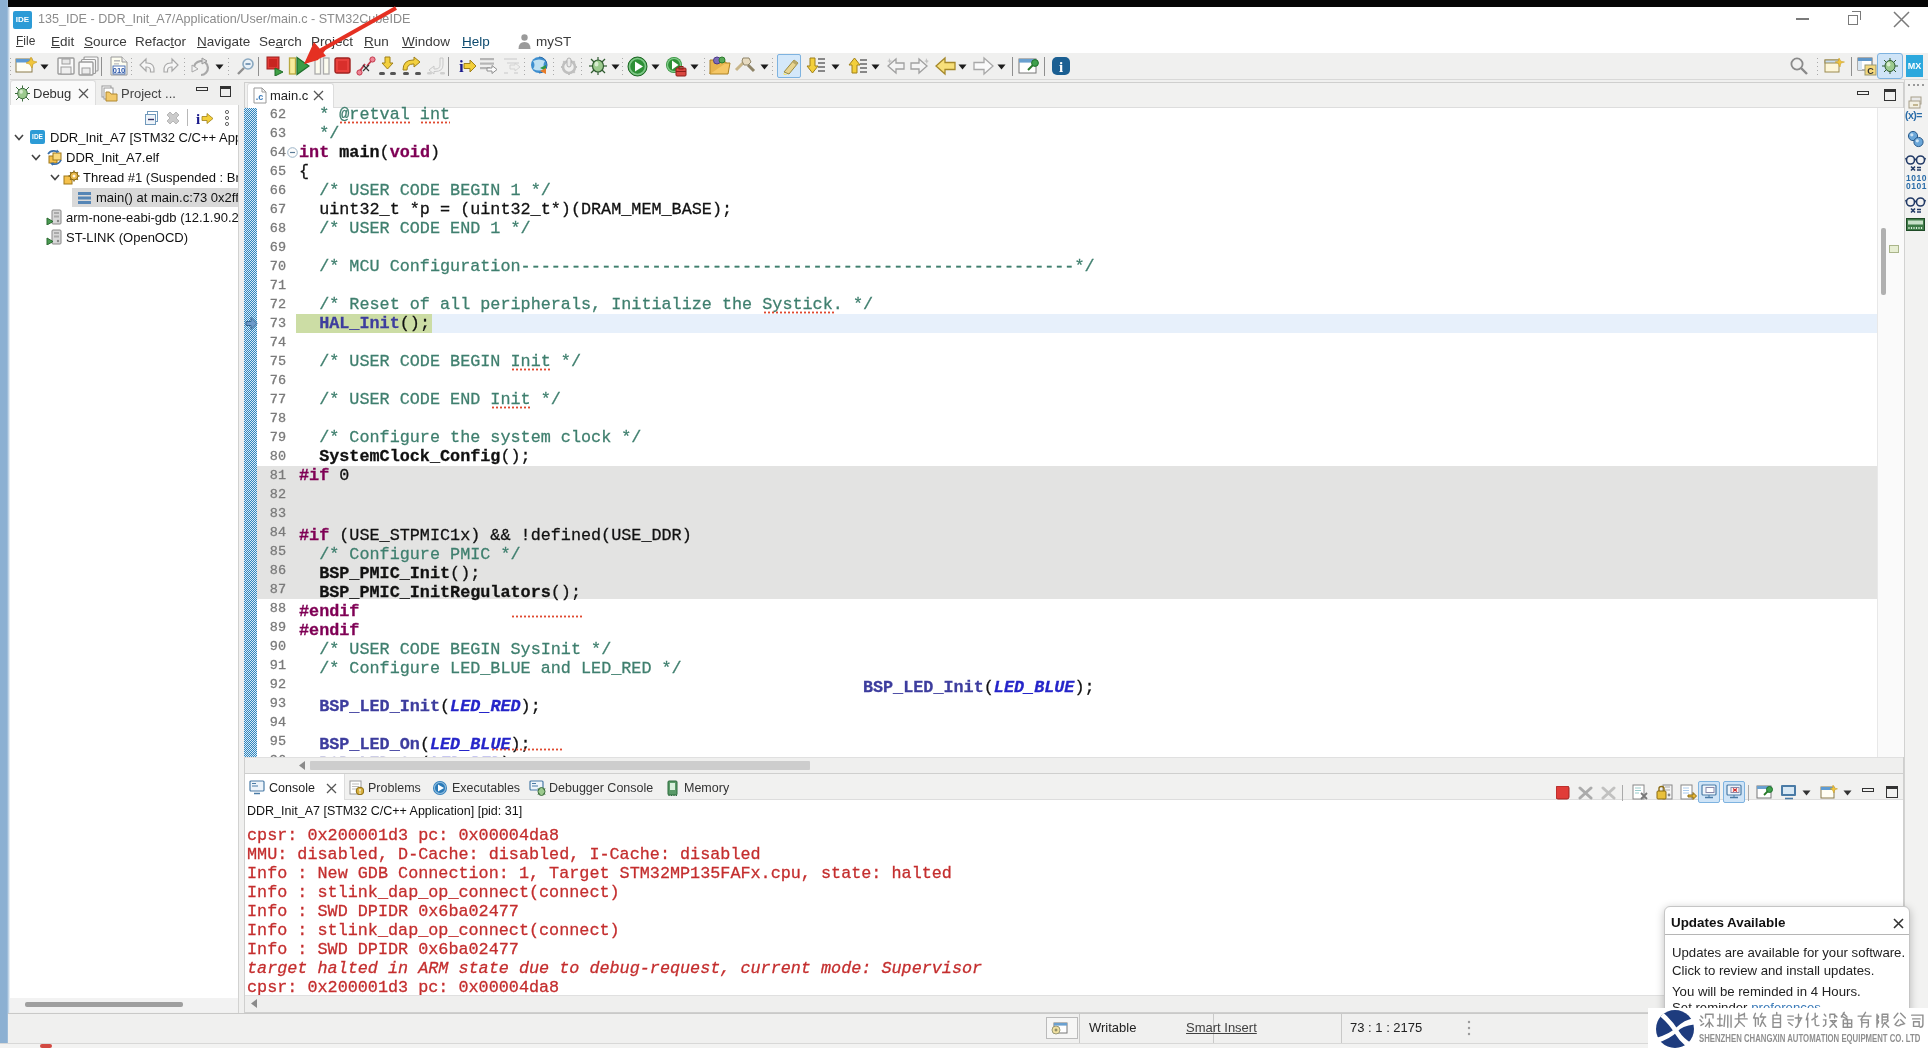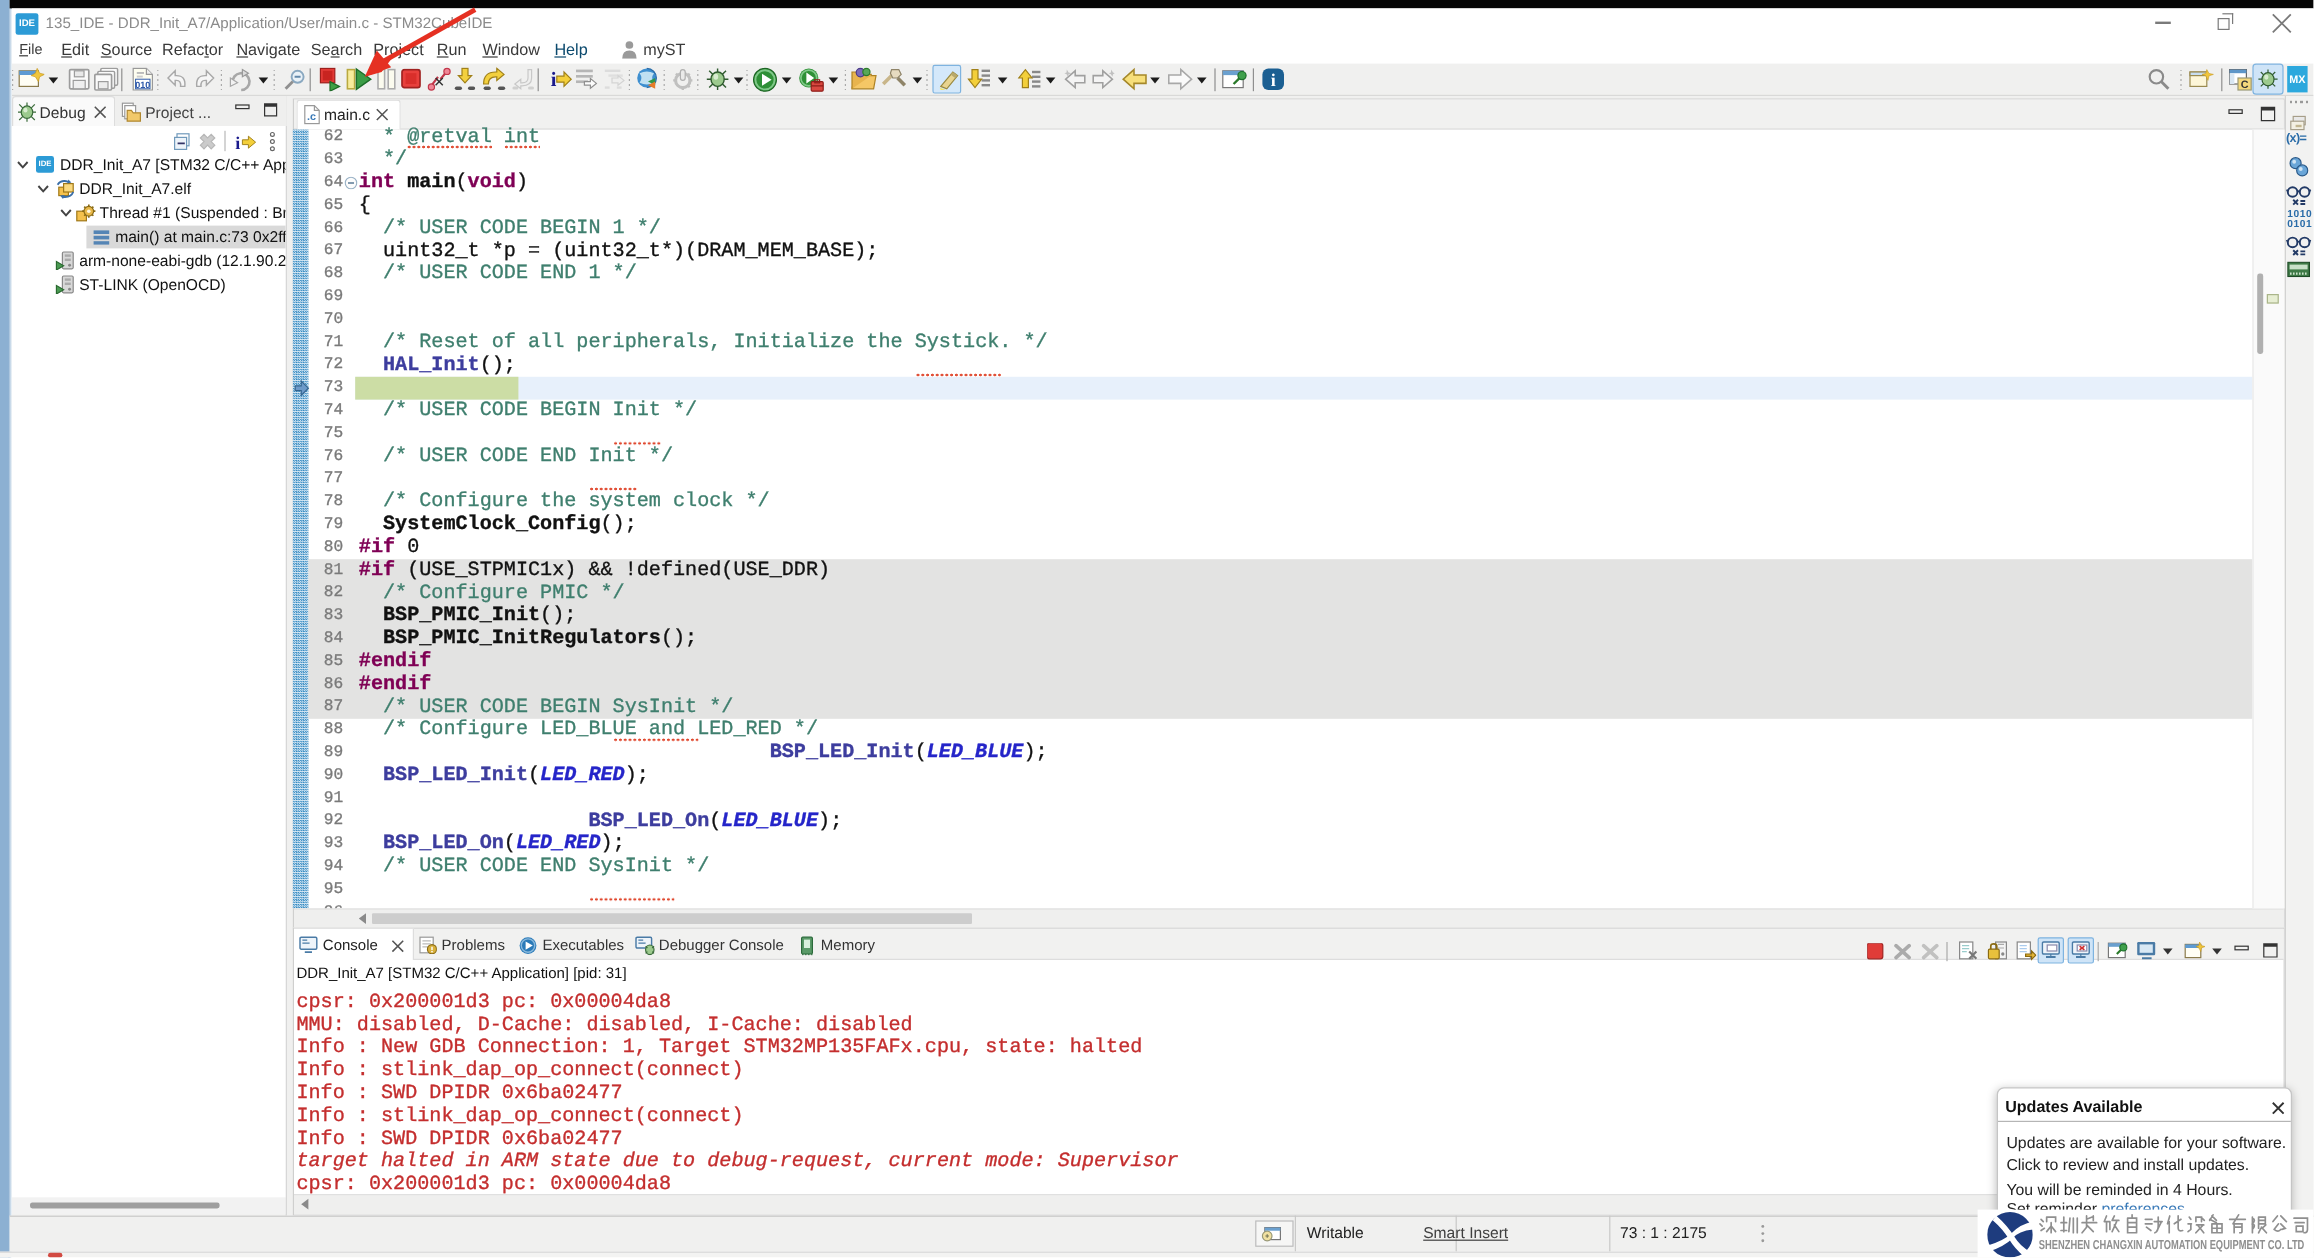--- a/index.html
+++ b/index.html
@@ -454,43 +454,44 @@
   </svg>
 <div class="abs mono" style="left:299px;top:105px;font-size:16.8px;line-height:19px;">
     <div style="height:19px;white-space:nowrap;"><span style="color:#111111;">&nbsp;&nbsp;</span><span style="color:#3F7F6E;">*&nbsp;@retval&nbsp;int</span></div>
     <div style="height:19px;white-space:nowrap;"><span style="color:#111111;">&nbsp;&nbsp;</span><span style="color:#3F7F6E;">*/</span></div>
     <div style="height:19px;white-space:nowrap;"><span style="color:#7F0055;font-weight:bold;">int</span><span style="color:#111111;">&nbsp;</span><span style="color:#111111;font-weight:bold;">main</span><span style="color:#111111;">(</span><span style="color:#7F0055;font-weight:bold;">void</span><span style="color:#111111;">)</span></div>
     <div style="height:19px;white-space:nowrap;"><span style="color:#111111;">{</span></div>
     <div style="height:19px;white-space:nowrap;"><span style="color:#111111;">&nbsp;&nbsp;</span><span style="color:#3F7F6E;">/*&nbsp;USER&nbsp;CODE&nbsp;BEGIN&nbsp;1&nbsp;*/</span></div>
     <div style="height:19px;white-space:nowrap;"><span style="color:#111111;">&nbsp;&nbsp;uint32_t&nbsp;*p&nbsp;=&nbsp;(uint32_t*)(DRAM_MEM_BASE);</span></div>
     <div style="height:19px;white-space:nowrap;"><span style="color:#111111;">&nbsp;&nbsp;</span><span style="color:#3F7F6E;">/*&nbsp;USER&nbsp;CODE&nbsp;END&nbsp;1&nbsp;*/</span></div>
     <div style="height:19px;white-space:nowrap;"></div>
+    <div style="height:19px;white-space:nowrap;"><span style="color:#111111;">&nbsp;&nbsp;</span><span style="color:#3F7F6E;">/*&nbsp;MCU&nbsp;Configuration-------------------------------------------------------*/</span></div>
     <div style="height:19px;white-space:nowrap;"></div>
     <div style="height:19px;white-space:nowrap;"><span style="color:#111111;">&nbsp;&nbsp;</span><span style="color:#3F7F6E;">/*&nbsp;Reset&nbsp;of&nbsp;all&nbsp;peripherals,&nbsp;Initialize&nbsp;the&nbsp;Systick.&nbsp;*/</span></div>
     <div style="height:19px;white-space:nowrap;"><span style="color:#111111;">&nbsp;&nbsp;</span><span style="color:#3d3d9e;font-weight:bold;">HAL_Init</span><span style="color:#111111;">();</span></div>
     <div style="height:19px;white-space:nowrap;"></div>
     <div style="height:19px;white-space:nowrap;"><span style="color:#111111;">&nbsp;&nbsp;</span><span style="color:#3F7F6E;">/*&nbsp;USER&nbsp;CODE&nbsp;BEGIN&nbsp;Init&nbsp;*/</span></div>
     <div style="height:19px;white-space:nowrap;"></div>
     <div style="height:19px;white-space:nowrap;"><span style="color:#111111;">&nbsp;&nbsp;</span><span style="color:#3F7F6E;">/*&nbsp;USER&nbsp;CODE&nbsp;END&nbsp;Init&nbsp;*/</span></div>
     <div style="height:19px;white-space:nowrap;"></div>
     <div style="height:19px;white-space:nowrap;"><span style="color:#111111;">&nbsp;&nbsp;</span><span style="color:#3F7F6E;">/*&nbsp;Configure&nbsp;the&nbsp;system&nbsp;clock&nbsp;*/</span></div>
     <div style="height:19px;white-space:nowrap;"><span style="color:#111111;">&nbsp;&nbsp;</span><span style="color:#111111;font-weight:bold;">SystemClock_Config</span><span style="color:#111111;">();</span></div>
     <div style="height:19px;white-space:nowrap;"><span style="color:#7F0055;font-weight:bold;">#if</span><span style="color:#111111;">&nbsp;0</span></div>
-    <div style="height:19px;white-space:nowrap;"><span style="color:#7F0055;font-weight:bold;">#if</span><span style="color:#111111;">&nbsp;(USE_STPMIC1x)&nbsp;&amp;&amp;&nbsp;!defined(USE_DDR)</span></div>
+    <div style="height:19px;white-space:nowrap;margin-top:41px;"><span style="color:#7F0055;font-weight:bold;">#if</span><span style="color:#111111;">&nbsp;(USE_STPMIC1x)&nbsp;&amp;&amp;&nbsp;!defined(USE_DDR)</span></div>
     <div style="height:19px;white-space:nowrap;"><span style="color:#111111;">&nbsp;&nbsp;</span><span style="color:#3F7F6E;">/*&nbsp;Configure&nbsp;PMIC&nbsp;*/</span></div>
     <div style="height:19px;white-space:nowrap;"><span style="color:#111111;">&nbsp;&nbsp;</span><span style="color:#111111;font-weight:bold;">BSP_PMIC_Init</span><span style="color:#111111;">();</span></div>
     <div style="height:19px;white-space:nowrap;"><span style="color:#111111;">&nbsp;&nbsp;</span><span style="color:#111111;font-weight:bold;">BSP_PMIC_InitRegulators</span><span style="color:#111111;">();</span></div>
     <div style="height:19px;white-space:nowrap;"><span style="color:#7F0055;font-weight:bold;">#endif</span></div>
     <div style="height:19px;white-space:nowrap;"><span style="color:#7F0055;font-weight:bold;">#endif</span></div>
     <div style="height:19px;white-space:nowrap;"><span style="color:#111111;">&nbsp;&nbsp;</span><span style="color:#3F7F6E;">/*&nbsp;USER&nbsp;CODE&nbsp;BEGIN&nbsp;SysInit&nbsp;*/</span></div>
     <div style="height:19px;white-space:nowrap;"><span style="color:#111111;">&nbsp;&nbsp;</span><span style="color:#3F7F6E;">/*&nbsp;Configure&nbsp;LED_BLUE&nbsp;and&nbsp;LED_RED&nbsp;*/</span></div>
     <div style="height:19px;white-space:nowrap;text-align:right;"><span style="color:#111111;">&nbsp;&nbsp;</span><span style="color:#3d3d9e;font-weight:bold;">BSP_LED_Init</span><span style="color:#111111;">(</span><span style="color:#2525c9;font-weight:bold;font-style:italic;">LED_BLUE</span><span style="color:#111111;">);</span></div>
     <div style="height:19px;white-space:nowrap;"><span style="color:#111111;">&nbsp;&nbsp;</span><span style="color:#3d3d9e;font-weight:bold;">BSP_LED_Init</span><span style="color:#111111;">(</span><span style="color:#2525c9;font-weight:bold;font-style:italic;">LED_RED</span><span style="color:#111111;">);</span></div>
     <div style="height:19px;white-space:nowrap;"></div>
-    <div style="height:19px;white-space:nowrap;text-align:center;"><span style="color:#111111;">&nbsp;&nbsp;</span><span style="color:#3d3d9e;font-weight:bold;">BSP_LED_On</span><span style="color:#111111;">(</span><span style="color:#2525c9;font-weight:bold;font-style:italic;">LED_BLUE</span><span style="color:#111111;">);</span></div>
+    <div style="height:19px;white-space:nowrap;"><span style="color:#111111;">&nbsp;&nbsp;</span><span style="color:#3d3d9e;font-weight:bold;">BSP_LED_On</span><span style="color:#111111;">(</span><span style="color:#2525c9;font-weight:bold;font-style:italic;">LED_BLUE</span><span style="color:#111111;">);</span></div>
     <div style="height:19px;white-space:nowrap;"><span style="color:#111111;">&nbsp;&nbsp;</span><span style="color:#3d3d9e;font-weight:bold;">BSP_LED_On</span><span style="color:#111111;">(</span><span style="color:#2525c9;font-weight:bold;font-style:italic;">LED_RED</span><span style="color:#111111;">);</span></div>
     <div style="height:19px;white-space:nowrap;"><span style="color:#111111;">&nbsp;&nbsp;</span><span style="color:#3F7F6E;">/*&nbsp;USER&nbsp;CODE&nbsp;END&nbsp;SysInit&nbsp;*/</span></div>
     <div style="height:19px;white-space:nowrap;"></div>
   </div>
 <div class="abs" style="left:339px;top:121px;width:71px;height:3px;background-image:radial-gradient(circle at 2px 1.5px,#e0492f 0 1px,transparent 1.2px);background-size:4px 3px;"></div>
 <div class="abs" style="left:420px;top:121px;width:30px;height:3px;background-image:radial-gradient(circle at 2px 1.5px,#e0492f 0 1px,transparent 1.2px);background-size:4px 3px;"></div>
 <div class="abs" style="left:763px;top:311px;width:71px;height:3px;background-image:radial-gradient(circle at 2px 1.5px,#e0492f 0 1px,transparent 1.2px);background-size:4px 3px;"></div>
 <div class="abs" style="left:511px;top:368px;width:40px;height:3px;background-image:radial-gradient(circle at 2px 1.5px,#e0492f 0 1px,transparent 1.2px);background-size:4px 3px;"></div>
 <div class="abs" style="left:491px;top:406px;width:40px;height:3px;background-image:radial-gradient(circle at 2px 1.5px,#e0492f 0 1px,transparent 1.2px);background-size:4px 3px;"></div>
 <div class="abs" style="left:511px;top:615px;width:71px;height:3px;background-image:radial-gradient(circle at 2px 1.5px,#e0492f 0 1px,transparent 1.2px);background-size:4px 3px;"></div>

